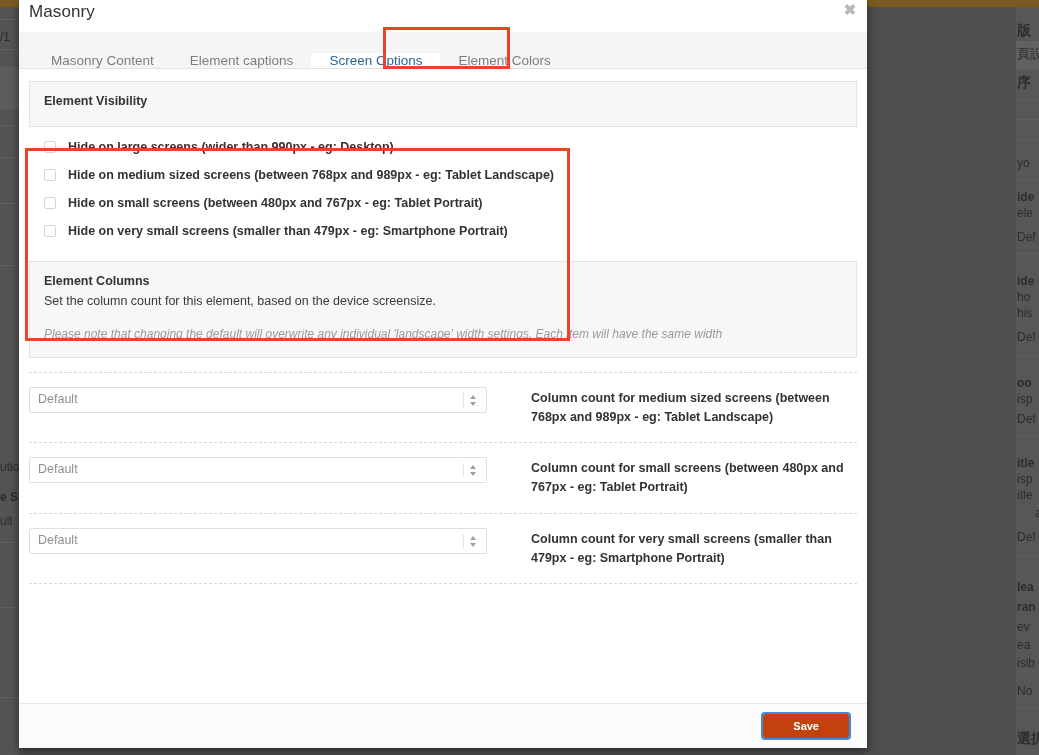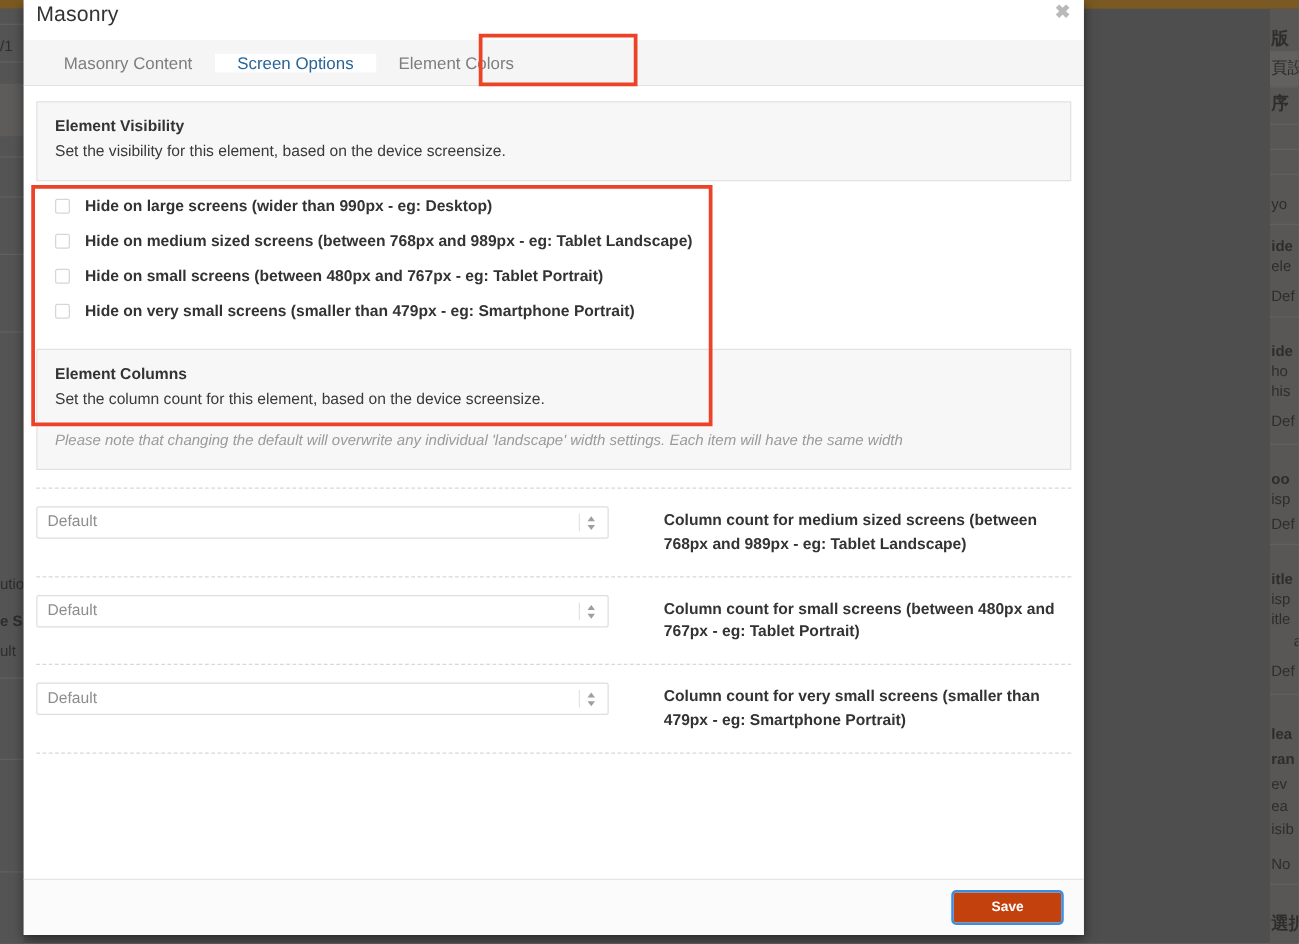--- a/index.html
+++ b/index.html
@@ -110,21 +110,21 @@
   }
 
   
   #tabbar {
     position: relative;
     flex: 0 0 37px;
     height: 37px;
     background: #f5f5f5;
     border-bottom: 1px solid #e2e2e2;
     display: flex;
-    align-items: center;
+    align-items: flex-end;
     padding-left: 14px;
     box-sizing: border-box;
   }
   .tab {
     display: flex;
     align-items: center;
     padding: 0 18px;
     font-size: 13.5px;
     color: #7d7d7d;
     cursor: pointer;
@@ -389,29 +389,29 @@
 
 <div id="modal">
 
   <div id="modal-header">
     <div id="modal-title">Masonry</div>
     <div id="close-button">✖</div>
   </div>
 
   <div id="tabbar">
     <button class="tab">Masonry Content</button>
+    <button class="tab">Element captions</button>
     <button class="tab active">Screen Options</button>
     <button class="tab">Element Colors</button>
   </div>
 
   <div id="modal-body">
 
     <div class="panel">
       <p class="panel-title">Element Visibility</p>
-      <p class="panel-sub">Set the visibility for this element, based on the device screensize.</p>
     </div>
 
     <div id="visibility-rows">
       <div class="check-row">
         <span class="checkbox"></span>
         <span class="check-label">Hide on large screens (wider than 990px - eg: Desktop)</span>
       </div>
       <div class="check-row">
         <span class="checkbox"></span>
         <span class="check-label">Hide on medium sized screens (between 768px and 989px - eg: Tablet Landscape)</span>

